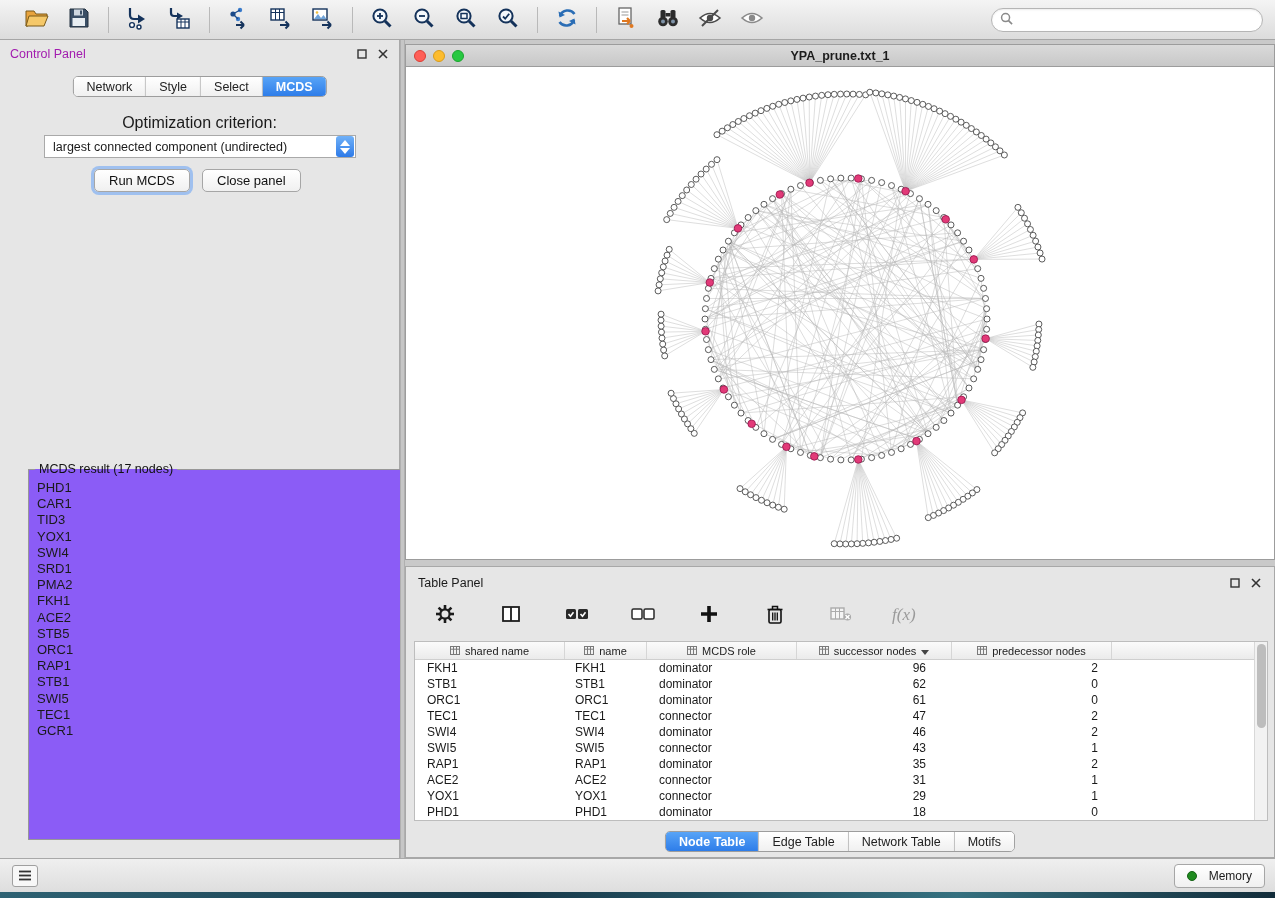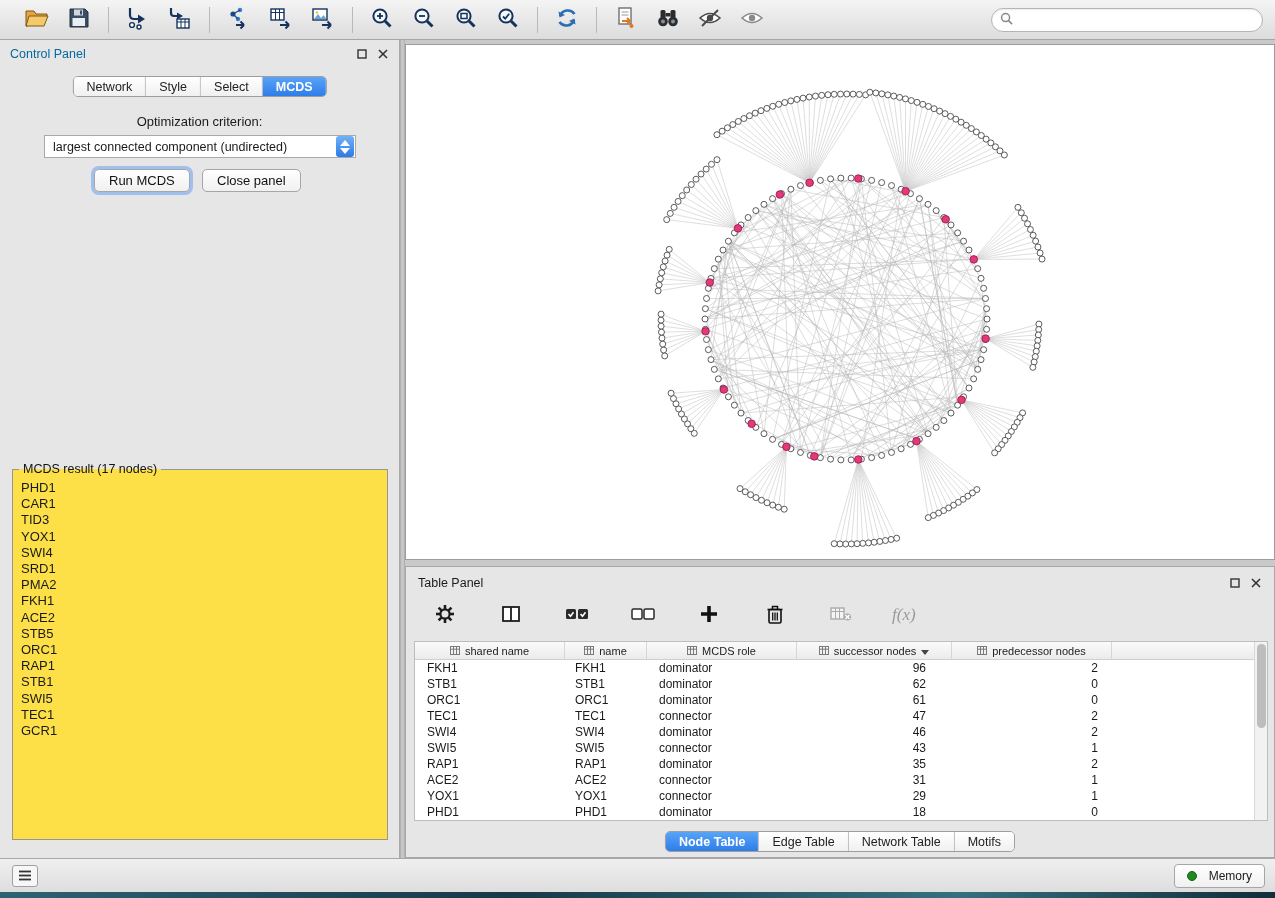--- a/index.html
+++ b/index.html
@@ -9,40 +9,40 @@
   
   #toolbar{position:absolute;left:0;top:0;width:1275px;height:40px;background:linear-gradient(#f4f4f4,#dcdcdc);border-bottom:1px solid #a6a6a6;display:flex;align-items:center;padding:0 12px;gap:4px}
   .tb-group{display:flex;align-items:center;gap:12px;padding:0 10px}
   .tb-sep{width:1px;height:26px;background:#b9b9b9}
   .tb-btn{width:30px;height:30px;display:flex;align-items:center;justify-content:center;cursor:pointer}
   .search-wrap{margin-left:auto;width:272px;height:24px;border:1px solid #b5b5b5;border-radius:12px;background:#fff;display:flex;align-items:center;padding:0 8px;gap:6px;box-shadow:inset 0 1px 2px rgba(0,0,0,.08)}
   .search-wrap input{border:none;outline:none;flex:1;font-size:12px;font-family:"Liberation Sans",sans-serif;background:transparent}
 
   
   #control-panel{position:absolute;left:0;top:40px;width:400px;height:818px;background:#e6e6e6;border-right:1px solid #a8a8a8}
-  .panel-header{position:absolute;left:0;top:0;width:100%;height:28px;display:flex;align-items:center;padding:0 10px;font-size:12.5px;color:#0369a1}
+  .panel-header{position:absolute;left:0;top:0;width:100%;height:28px;display:flex;align-items:center;padding:0 10px;font-size:12.5px;color:#a21caf}
   .panel-controls{margin-left:auto;display:flex;align-items:center;gap:9px}
   .wctl{width:12px;height:12px;display:flex;align-items:center;justify-content:center;cursor:pointer}
 
   .segbar{position:absolute;display:flex;border:1px solid #9d9d9d;border-radius:5px;overflow:hidden;background:#fff;height:21px}
   #control-tabs{left:50%;transform:translateX(-50%);top:36px}
   .seg{padding:2px 13px;font-size:12.5px;display:flex;align-items:center;background:linear-gradient(#ffffff,#f0f0f0);border-right:1px solid #bcbcbc;color:#222;cursor:pointer;white-space:nowrap}
   .seg:last-child{border-right:none}
   .seg.active{background:linear-gradient(#58a4f7,#2e7de9);color:#fff;font-weight:bold}
 
-  #opt-label{position:absolute;top:74px;left:0;width:100%;text-align:center;font-size:13px}
+  #opt-label{position:absolute;top:74px;left:0;width:100%;text-align:center;font-size:16px}
   #criterion-select{position:absolute;left:44px;top:95px;width:312px;height:23px;background:#fff;border:1px solid #a9a9a9;border-radius:0;display:flex;align-items:center;font-size:12.5px;cursor:pointer}
   #criterion-select .sel-text{flex:1;padding:0 8px;white-space:nowrap;overflow:hidden}
   .stepper{width:18px;height:21px;border-radius:3px;background:linear-gradient(#70b1f8,#2d7ae8);margin-right:1px;display:flex;flex-direction:column;align-items:center;justify-content:center;gap:2px}
 
   .btn{background:linear-gradient(#ffffff,#f0f0f0);border:1px solid #a6a6a6;border-radius:5px;font-size:13px;font-family:"Liberation Sans",sans-serif;padding:2px 14px;height:23px;cursor:pointer;color:#111}
   #run-btn{position:absolute;left:94px;top:129px;box-shadow:0 0 0 3px rgba(100,160,245,.55)}
   #closepanel-btn{position:absolute;left:202px;top:129px}
 
-  #mcds-fieldset{position:absolute;left:12px;top:422px;width:376px;height:378px;border:1px solid #979797;background:#fde047}
+  #mcds-fieldset{position:absolute;left:28px;top:422px;width:376px;height:378px;border:1px solid #979797;background:#8b5cf6}
   #mcds-fieldset legend{font-size:12.5px;padding:0 4px;margin-left:6px;color:#111}
   #mcds-list{padding:4px 0 0 8px;overflow:hidden;height:348px}
   .mcds-item{font-size:13px;line-height:16.2px;cursor:default}
 
   
   #v-splitter{position:absolute;left:400px;top:40px;width:5px;height:818px;background:#c6c6c6;border-left:1px solid #b0b0b0;border-right:1px solid #b0b0b0}
 
   
   #right-bg{position:absolute;left:405px;top:40px;width:870px;height:818px;background:#c9c9c9}
   #network-window{position:absolute;left:405px;top:44px;width:870px;height:516px;border:1px solid #9c9c9c;background:#fff}
@@ -340,20 +340,28 @@
         <div class="mcds-item">SWI5</div>
         <div class="mcds-item">TEC1</div>
         <div class="mcds-item">GCR1</div>
       </div>
   </fieldset>
 </div>
 
 <div id="v-splitter"></div>
 
 <div id="network-window">
+  <div id="net-titlebar">
+    <span class="lights">
+      <span class="light red"></span>
+      <span class="light yellow"></span>
+      <span class="light green"></span>
+    </span>
+    <span id="net-title">YPA_prune.txt_1</span>
+  </div>
   <div id="net-canvas">
     <svg id="net-svg" width="868" height="492" viewBox="0 0 868 492">
         <line x1="322.4063076775272" y1="174.20074855136713" x2="404.336393082773" y2="388.41520128509694" stroke="#b5b5b5" stroke-width="0.55" opacity="0.85"></line>
         <line x1="302.37330126461427" y1="221.34234524300052" x2="579.4974148985905" y2="231.47023534936417" stroke="#b5b5b5" stroke-width="0.55" opacity="0.85"></line>
         <line x1="366.5474119912018" y1="131.6433744457342" x2="300.50258510140947" y2="231.4702353493643" stroke="#b5b5b5" stroke-width="0.55" opacity="0.85"></line>
         <line x1="567.6682014865337" y1="311.84839454148994" x2="580.6238519965608" y2="241.70766063281195" stroke="#b5b5b5" stroke-width="0.55" opacity="0.85"></line>
         <line x1="580.6238519965608" y1="241.70766063281195" x2="571.6962713312893" y2="302.36955546195975" stroke="#b5b5b5" stroke-width="0.55" opacity="0.85"></line>
         <line x1="334.98712223312674" y1="346.09195238233576" x2="579.4974148985905" y2="272.5297646506357" stroke="#b5b5b5" stroke-width="0.55" opacity="0.85"></line>
         <line x1="567.6682014865337" y1="311.84839454148994" x2="366.5474119912018" y2="131.6433744457342" stroke="#b5b5b5" stroke-width="0.55" opacity="0.85"></line>
         <line x1="562.9589665482769" y1="182.99208345863696" x2="485.5261370727739" y2="118.55199198477709" stroke="#b5b5b5" stroke-width="0.55" opacity="0.85"></line>

